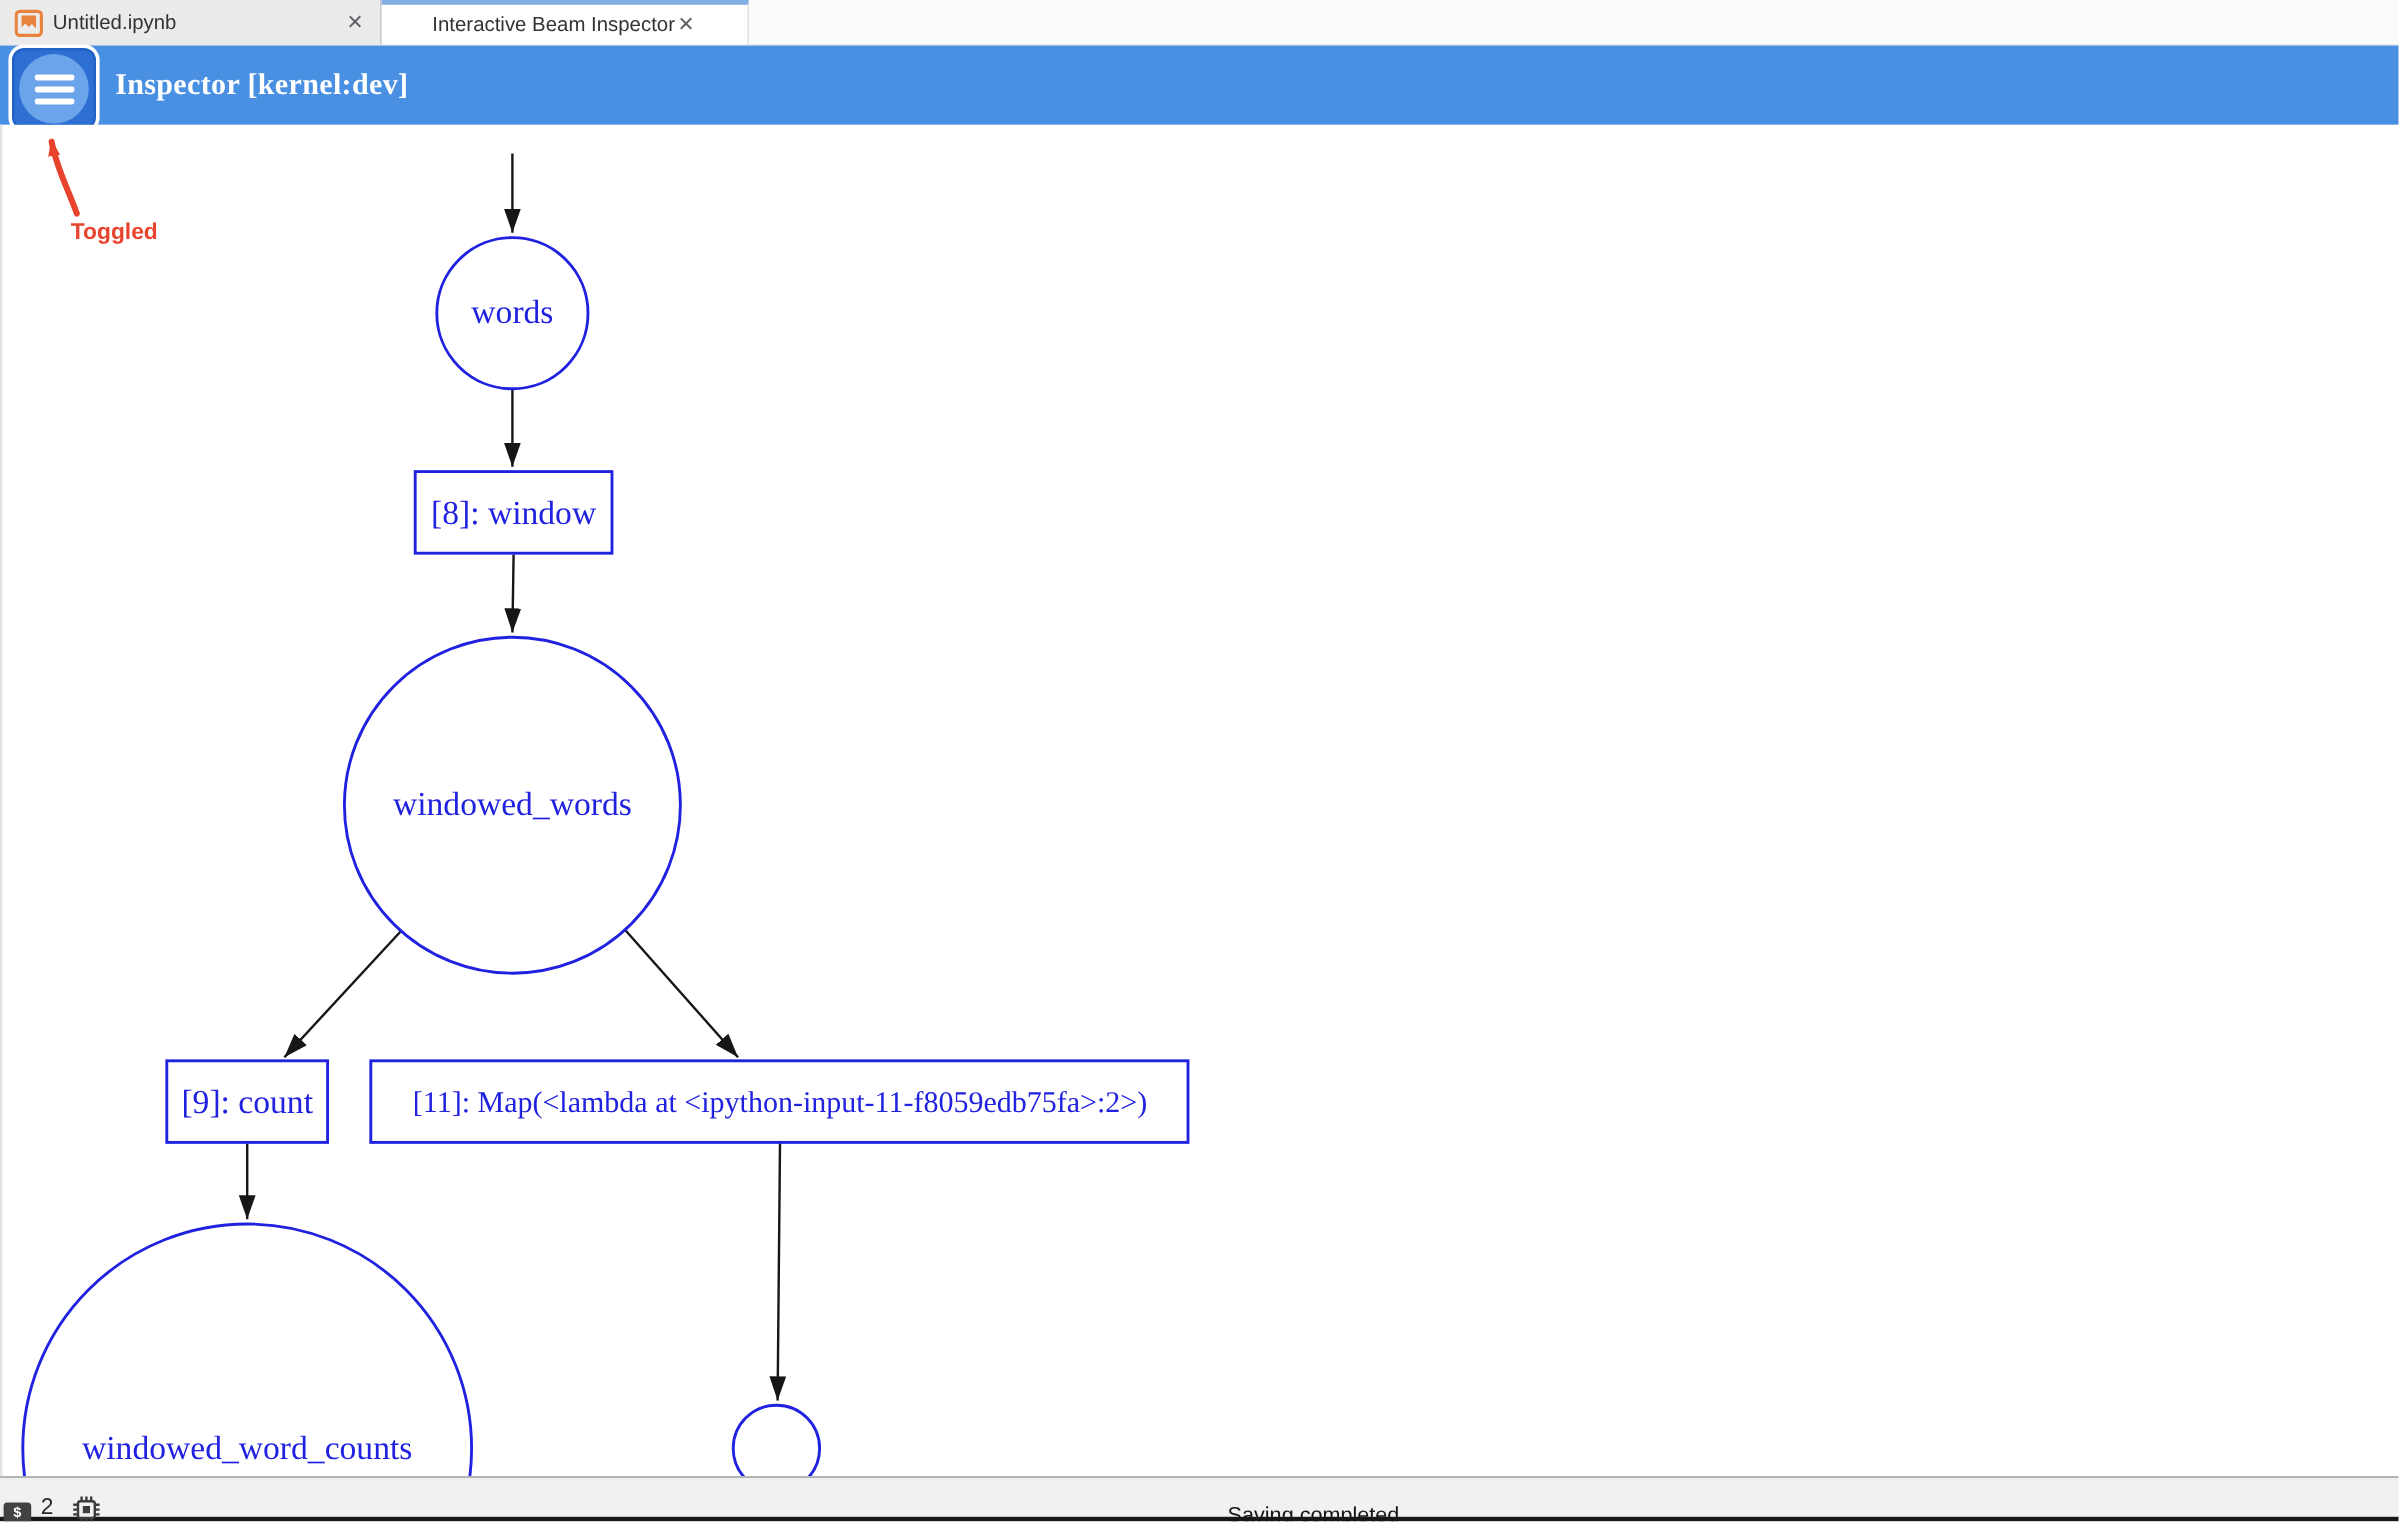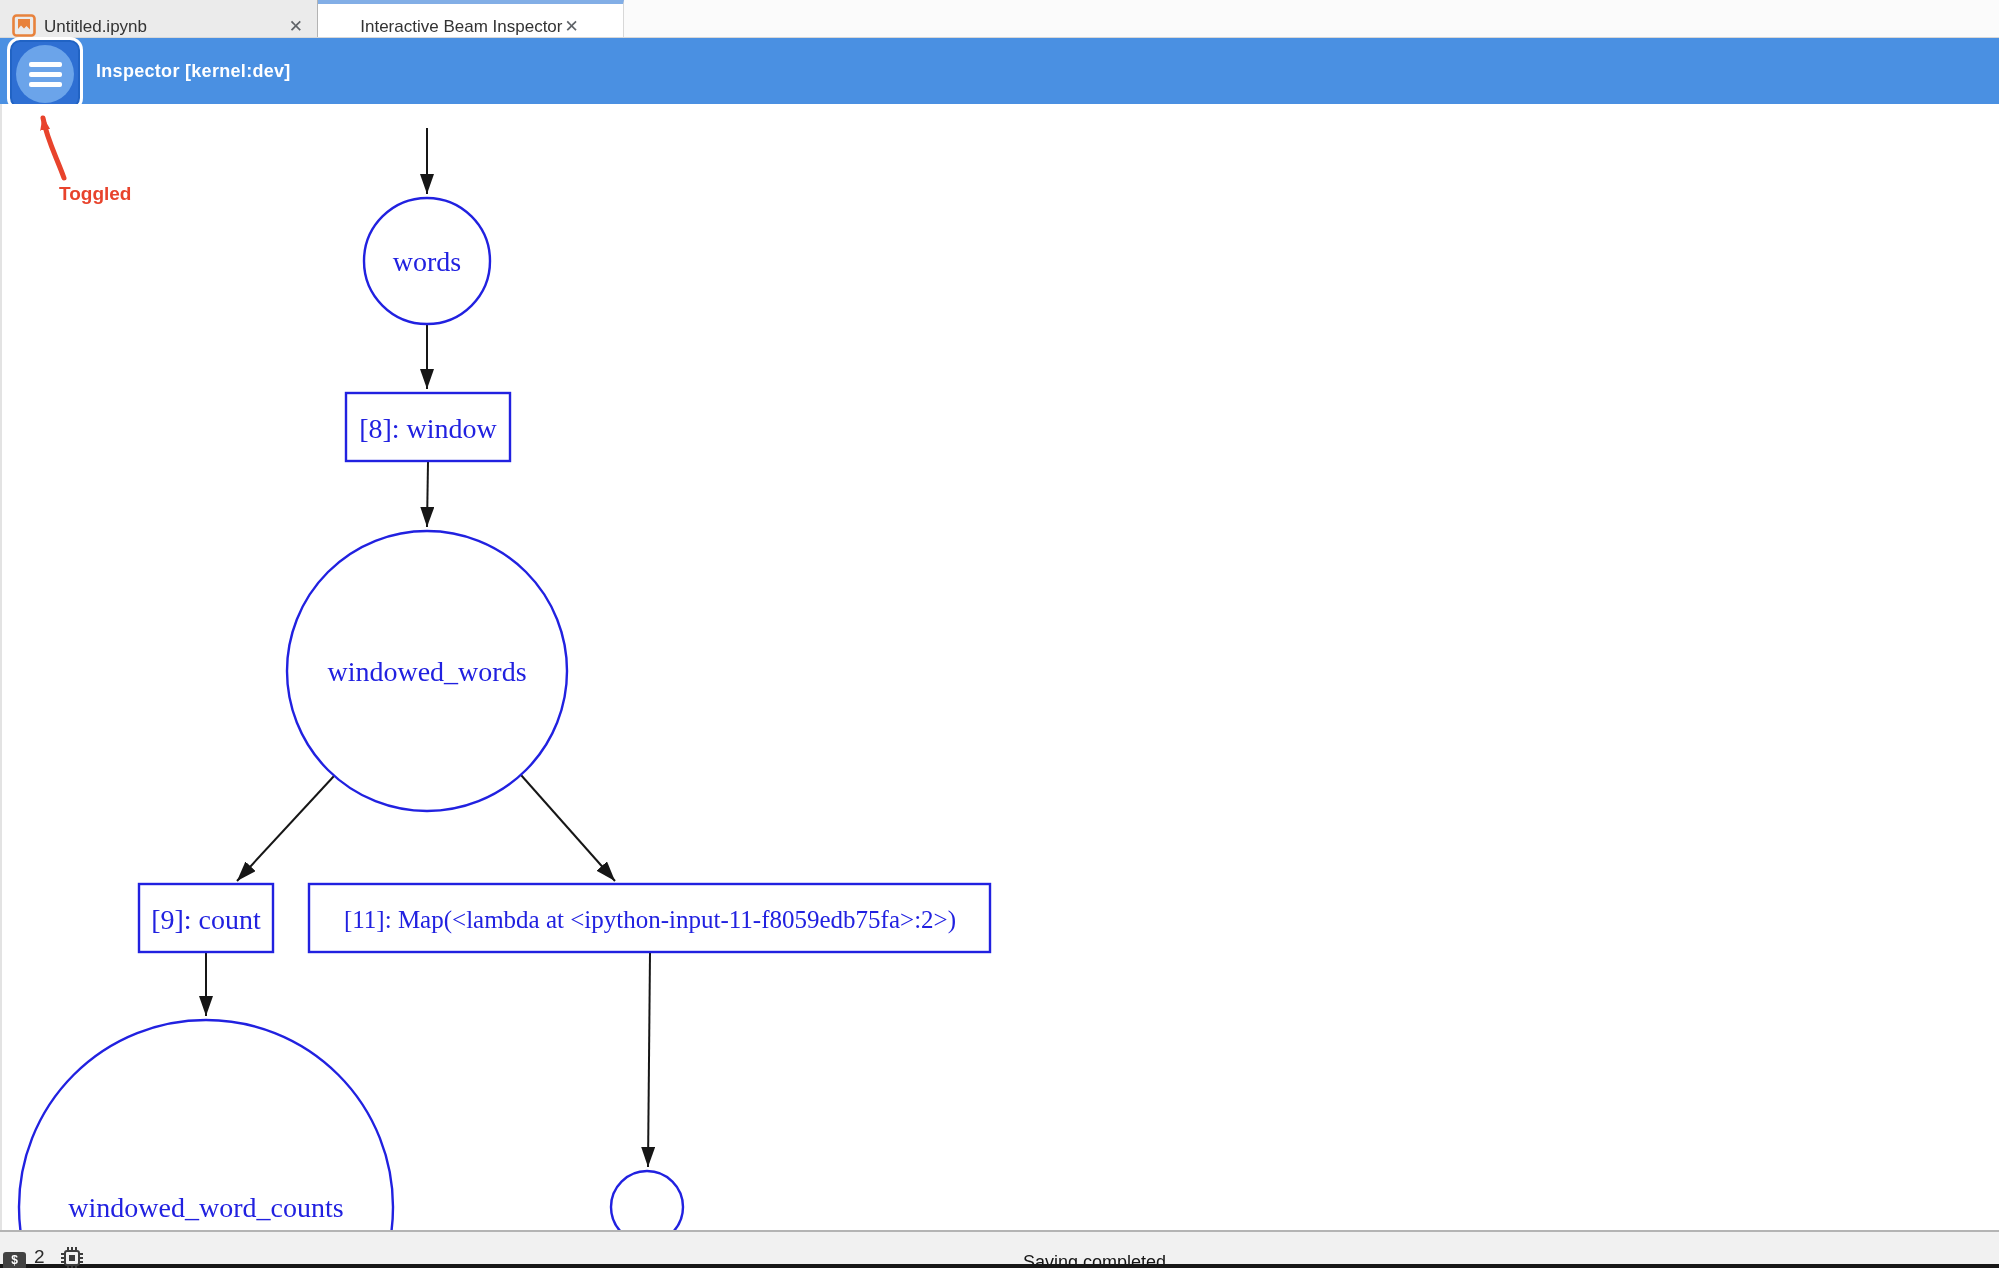--- a/index.html
+++ b/index.html
@@ -6,21 +6,21 @@
   .window{
     position:relative;width:1999px;height:1268px;overflow:hidden;
     background:#ffffff;font-family:"Liberation Sans",sans-serif;
   }
   
   .tabbar{
     position:absolute;left:0;top:0;width:1999px;height:38px;
     background:#fbfbfb;border-bottom:1px solid #d8d8d8;box-sizing:border-box;
     display:flex;align-items:stretch;
   }
-  .tab{display:flex;align-items:flex-end;box-sizing:border-box;cursor:pointer;}
+  .tab{display:flex;align-items:center;box-sizing:border-box;cursor:pointer;}
   .tab-inactive{
     width:318px;background:#ebebeb;border-right:1px solid #b3b3b3;
     padding:0 12px 0 12px;gap:8px;
   }
   .tab-active{
     width:306px;background:#ffffff;border-top:4px solid #82aee6;
     border-right:1px solid #d8d8d8;justify-content:center;
   }
   .tab-label{font-size:17px;color:#333333;white-space:nowrap;}
   .tab-inactive .tab-label{flex:1;}
@@ -36,21 +36,21 @@
     box-shadow:0 0 0 3px #ffffff;box-sizing:border-box;cursor:pointer;
     display:flex;align-items:center;justify-content:center;padding:0;
   }
   .menu-circle{
     width:58px;height:58px;border-radius:50%;background:#6ba4ea;
     display:flex;flex-direction:column;align-items:center;justify-content:center;gap:5px;
   }
   .menu-circle .bar{width:33px;height:5px;background:#ffffff;border-radius:2px;}
   .header-title{
     position:absolute;left:96px;top:0;height:78px;line-height:66px;
-    color:#ffffff;font-size:18px;font-weight:700;letter-spacing:.3px;white-space:nowrap;
+    color:#ffffff;font-size:25px;font-weight:700;letter-spacing:.3px;white-space:nowrap;font-family:Liberation Serif, serif;
   }
   
   .content{
     position:absolute;left:0;top:104px;width:1999px;height:1126px;background:#ffffff;
     border-left:2px solid #e3e3e3;box-sizing:border-box;
   }
   .graph-svg{position:absolute;left:0;top:104px;}
   .gtext{
     font-family:"Liberation Serif",serif;font-size:28px;fill:#2121e0;
     text-anchor:middle;dominant-baseline:central;

